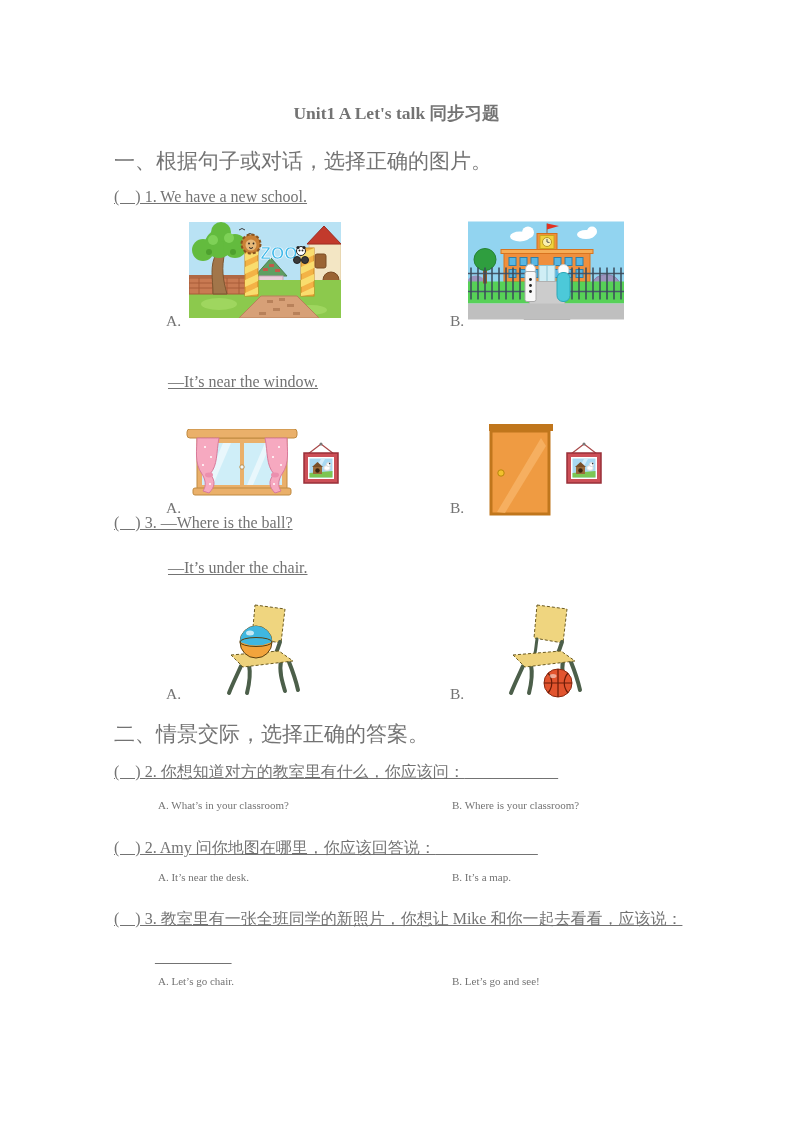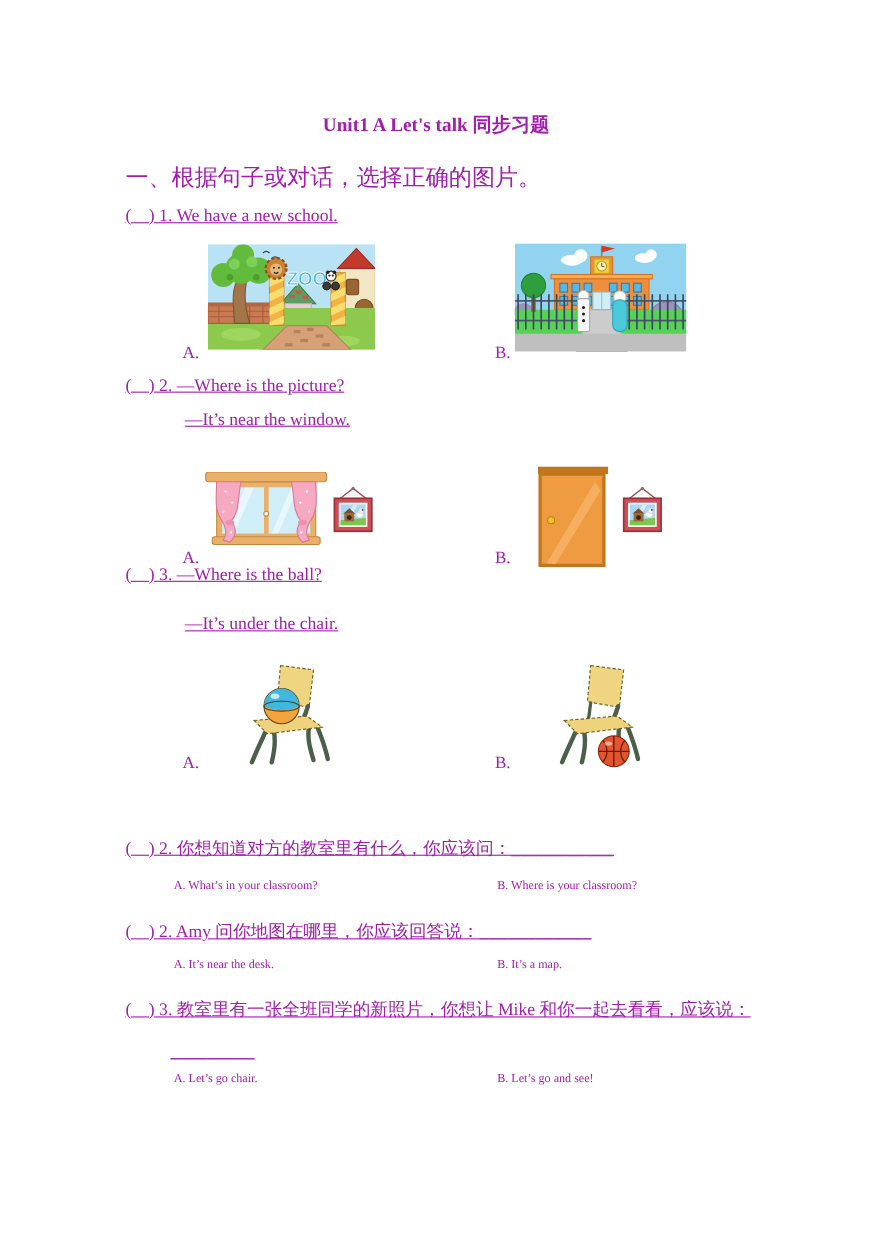--- a/index.html
+++ b/index.html
@@ -1,17 +1,17 @@
 <!DOCTYPE html>
 <html><head>
 <meta charset="utf-8">
 <style>
   html,body{margin:0;padding:0;background:#ffffff;}
   .page{position:relative;width:793px;height:1122px;background:#ffffff;
-        font-family:"Liberation Serif","DejaVu Serif",serif;color:#a21caf;overflow:hidden;}
+        font-family:"Liberation Serif","DejaVu Serif",serif;color:#737373;overflow:hidden;}
   .t{position:absolute;white-space:nowrap;line-height:1.25;}
   .title{font-size:17.5px;font-weight:bold;width:793px;text-align:center;}
   .head{font-size:21px;}
   .q{font-size:16px;text-decoration:underline;}
   .opt{font-size:11px;}
   .lbl{font-size:15.5px;}
   .blank{letter-spacing:0.5px;}
   svg{display:block;}
 </style>
 </head>
@@ -132,21 +132,20 @@
         <circle cx="62.5" cy="64" r="1.4" fill="#222"></circle>
         <circle cx="62.5" cy="70" r="1.4" fill="#222"></circle>
       <circle cx="95.5" cy="48.5" r="5.5" fill="#fdfdfd" stroke="#cccccc"></circle>
       <rect x="89" y="51" width="13" height="29" rx="6" fill="#4cc9d9" stroke="#2ba8b8"></rect>
     </svg>
   </div>
 
   <div class="t lbl" style="left:166px;top:311px">A.</div>
   <div class="t lbl" style="left:450px;top:311px">B.</div>
 
-  <div class="t q" style="left:114px;top:341px">(　) 2. —Where is the picture?</div>
   <div class="t q" style="left:168px;top:372px">—It’s near the window.</div>
 
   <div class="t" style="left:185px;top:429px" aria-label="window-with-picture-illustration">
     <svg width="114" height="68" viewBox="0 0 114 68">
       <rect x="12" y="9" width="90" height="52" fill="#eab06a" stroke="#c08a40"></rect>
       <rect x="17" y="14" width="38" height="42" fill="#cfeef8"></rect>
       <rect x="59" y="14" width="38" height="42" fill="#cfeef8"></rect>
       <polygon points="20,56 38,14 46,14 28,56" fill="#ffffff" opacity="0.55"></polygon>
       <polygon points="62,56 80,14 86,14 68,56" fill="#ffffff" opacity="0.55"></polygon>
       <rect x="55" y="14" width="4" height="42" fill="#eab06a"></rect>
@@ -250,20 +249,21 @@
       <polygon points="10,56 58,52 72,62 22,68" fill="#eed27c" stroke="#6b5a20" stroke-dasharray="3,2"></polygon>
       <circle cx="55" cy="84" r="14" fill="#e2542e" stroke="#8a2810"></circle>
       <path d="M41,84 H69 M55,70 V98 M45,74 C50,80 50,88 45,94 M65,74 C60,80 60,88 65,94" stroke="#6a1c08" stroke-width="1.2" fill="none"></path>
       <ellipse cx="50" cy="77" rx="3.5" ry="2" fill="#ffffff" opacity="0.5"></ellipse>
     </svg>
   </div>
 
   <div class="t lbl" style="left:166px;top:684px">A.</div>
   <div class="t lbl" style="left:450px;top:684px">B.</div>
 
+  <div class="t head" style="left:114px;top:721px">二、情景交际，选择正确的答案。</div>
 
   <div class="t q" style="left:114px;top:762px">
     <span>(　) 2. 你想知道对方的教室里有什么，你应该问：</span><span class="blank">___________</span>
   </div>
   <div class="t opt" style="left:158px;top:799px">A. What’s in your classroom?</div>
   <div class="t opt" style="left:452px;top:799px">B. Where is your classroom?</div>
 
   <div class="t q" style="left:114px;top:838px">
     <span>(　) 2. Amy 问你地图在哪里，你应该回答说：</span><span class="blank">____________</span>
   </div>

